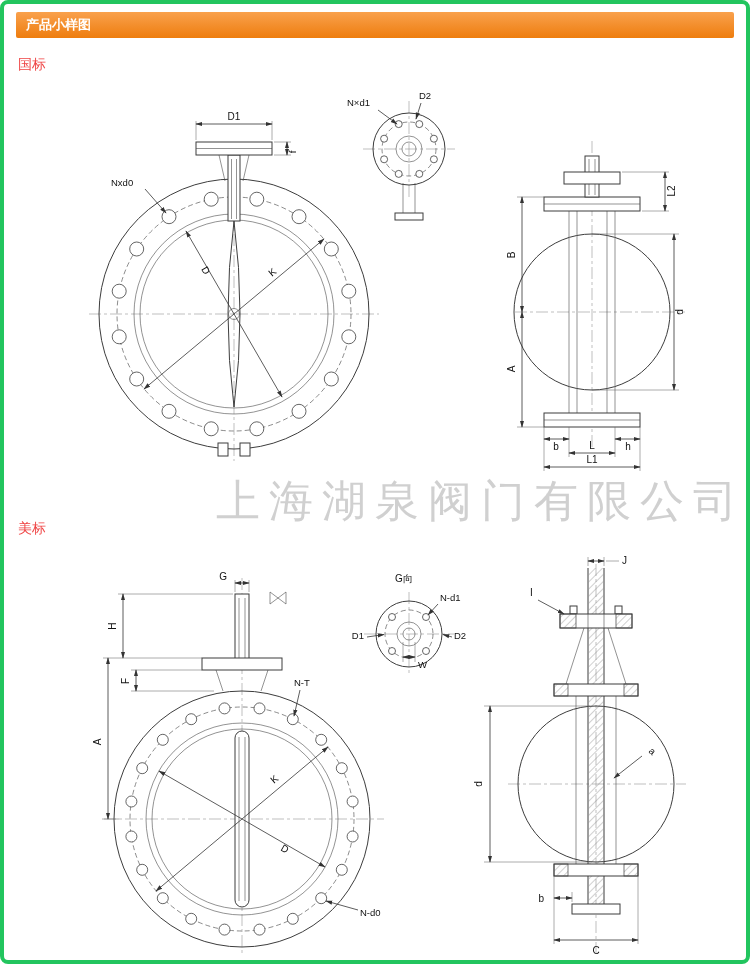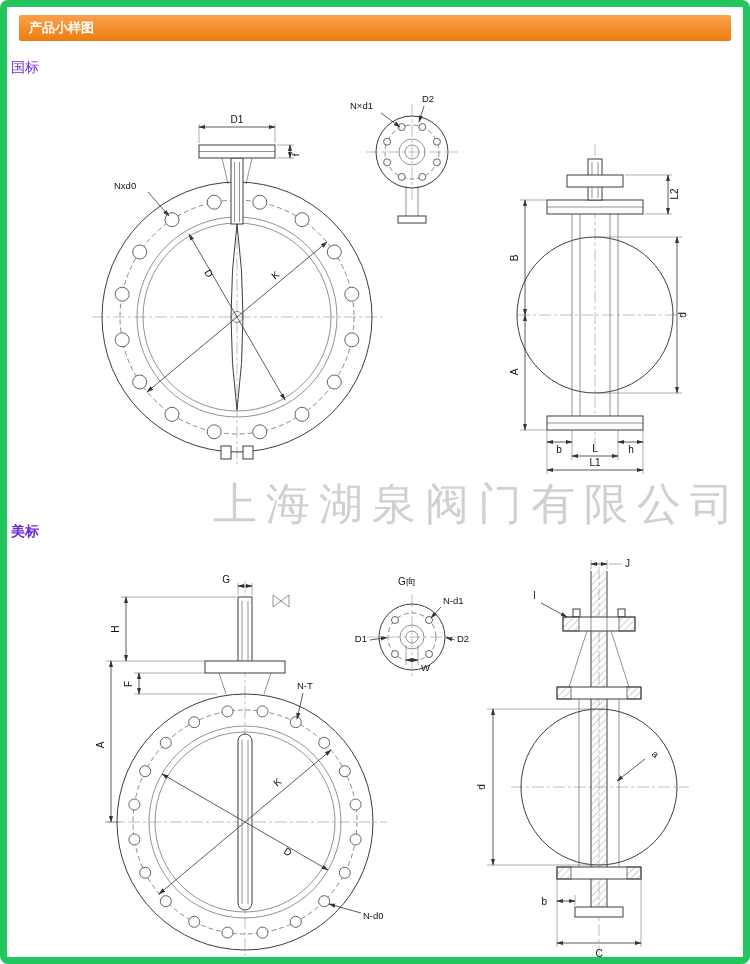--- a/index.html
+++ b/index.html
@@ -1,29 +1,29 @@
 <!DOCTYPE html>
 <html><head>
 <meta charset="utf-8">
 <style>
   html,body{margin:0;padding:0;background:#fff;}
   .page{
     position:relative;width:750px;height:964px;box-sizing:border-box;
-    background:#fff;border:7px solid #22c55e;border-radius:8px;overflow:hidden;
+    background:#fff;border:4px solid #22c55e;border-radius:8px;overflow:hidden;
     font-family:"Liberation Sans",sans-serif;
   }
   .header{
     position:absolute;left:12px;top:8px;right:12px;height:26px;
     background:linear-gradient(180deg,#f9a14d,#ee7d0e);
     color:#fff;font-size:13px;font-weight:bold;line-height:26px;
     padding-left:10px;border-radius:2px;box-sizing:border-box;
   }
-  .sec-title{position:absolute;left:4px;font-size:14px;color:#6d28d9;}
+  .sec-title{position:absolute;left:14px;font-size:14px;color:#ef4444;}
   .sec-gb{top:52px;}
-  .sec-us{top:516px;font-weight:bold;}
+  .sec-us{top:516px;}
   .watermark{
     position:absolute;left:0;right:0;top:468px;text-align:right;
     font-family:"Liberation Serif",serif;font-size:44px;color:#c5c5c5;
     letter-spacing:9px;opacity:.8;white-space:nowrap;pointer-events:none;
   }
   svg{position:absolute;}
   #gb-svg{left:25px;top:75px;}
   #us-svg{left:20px;top:548px;}
   .ln{stroke:#3d3d3d;stroke-width:1;fill:none;}
   .lnf{stroke:#3d3d3d;stroke-width:1;fill:#fff;}

